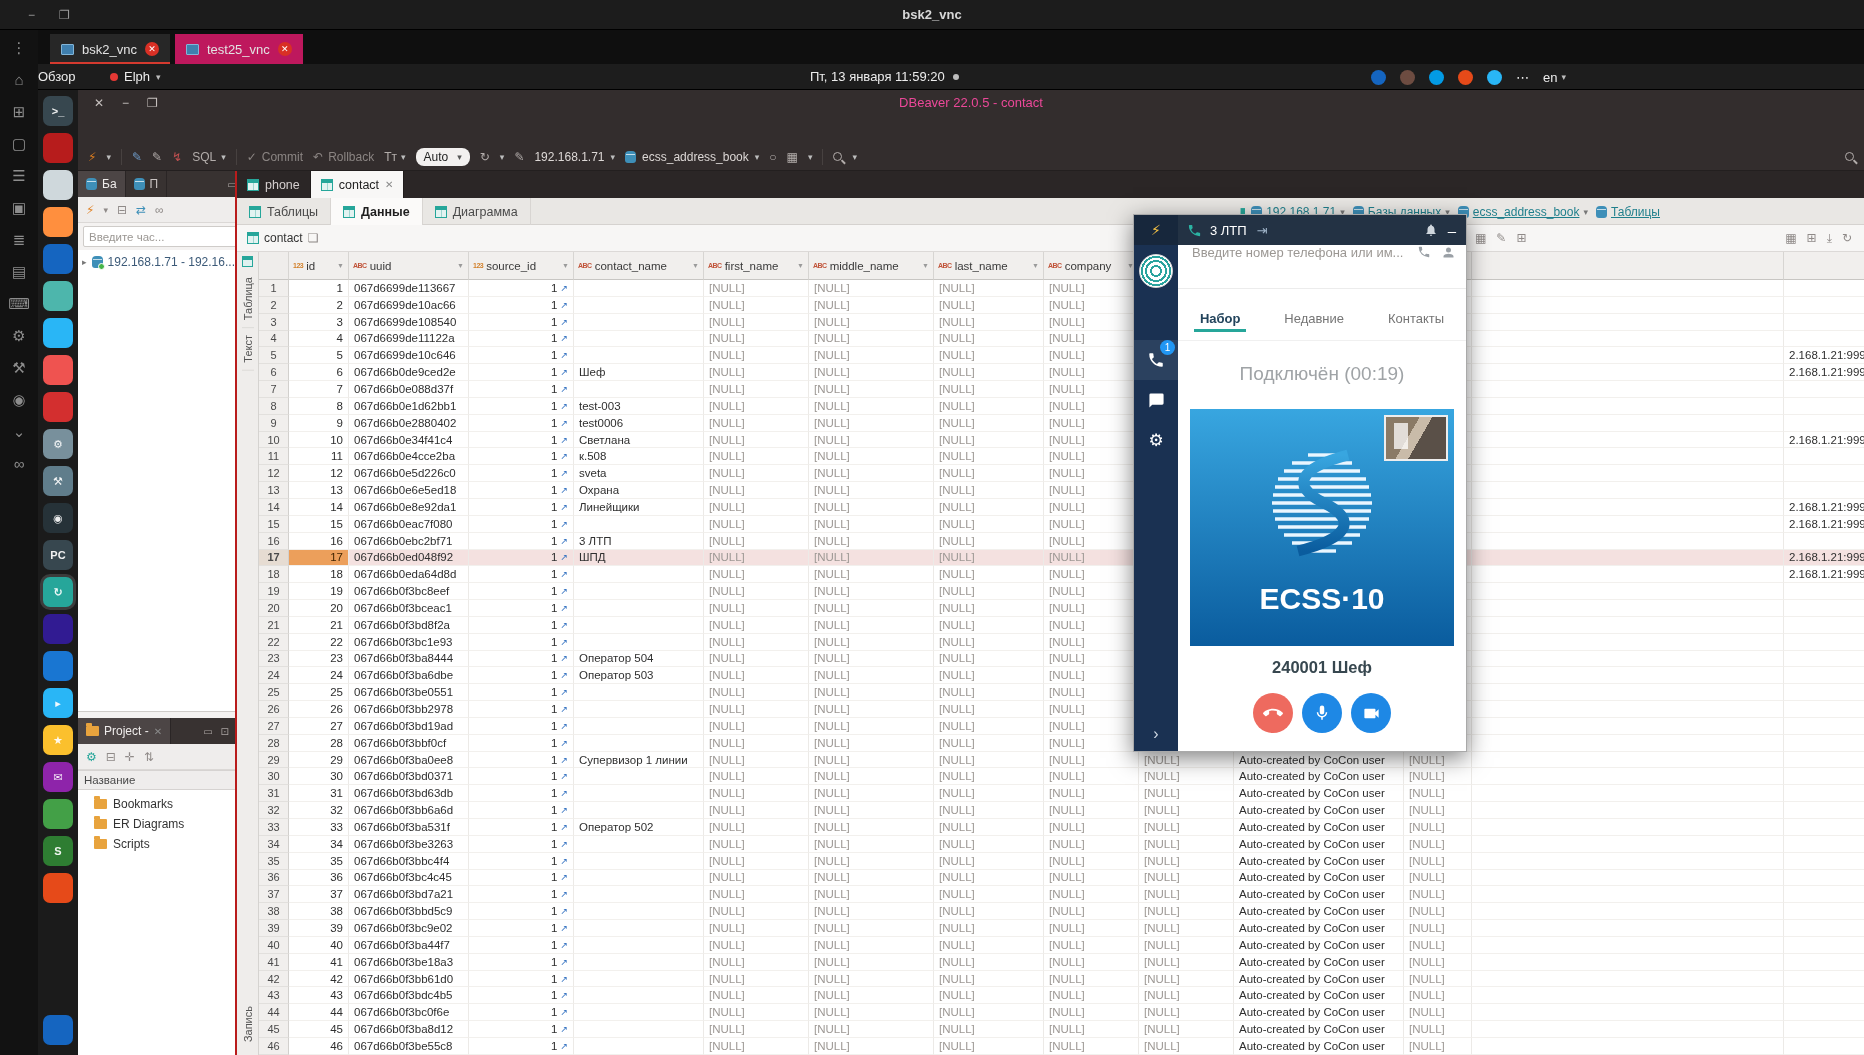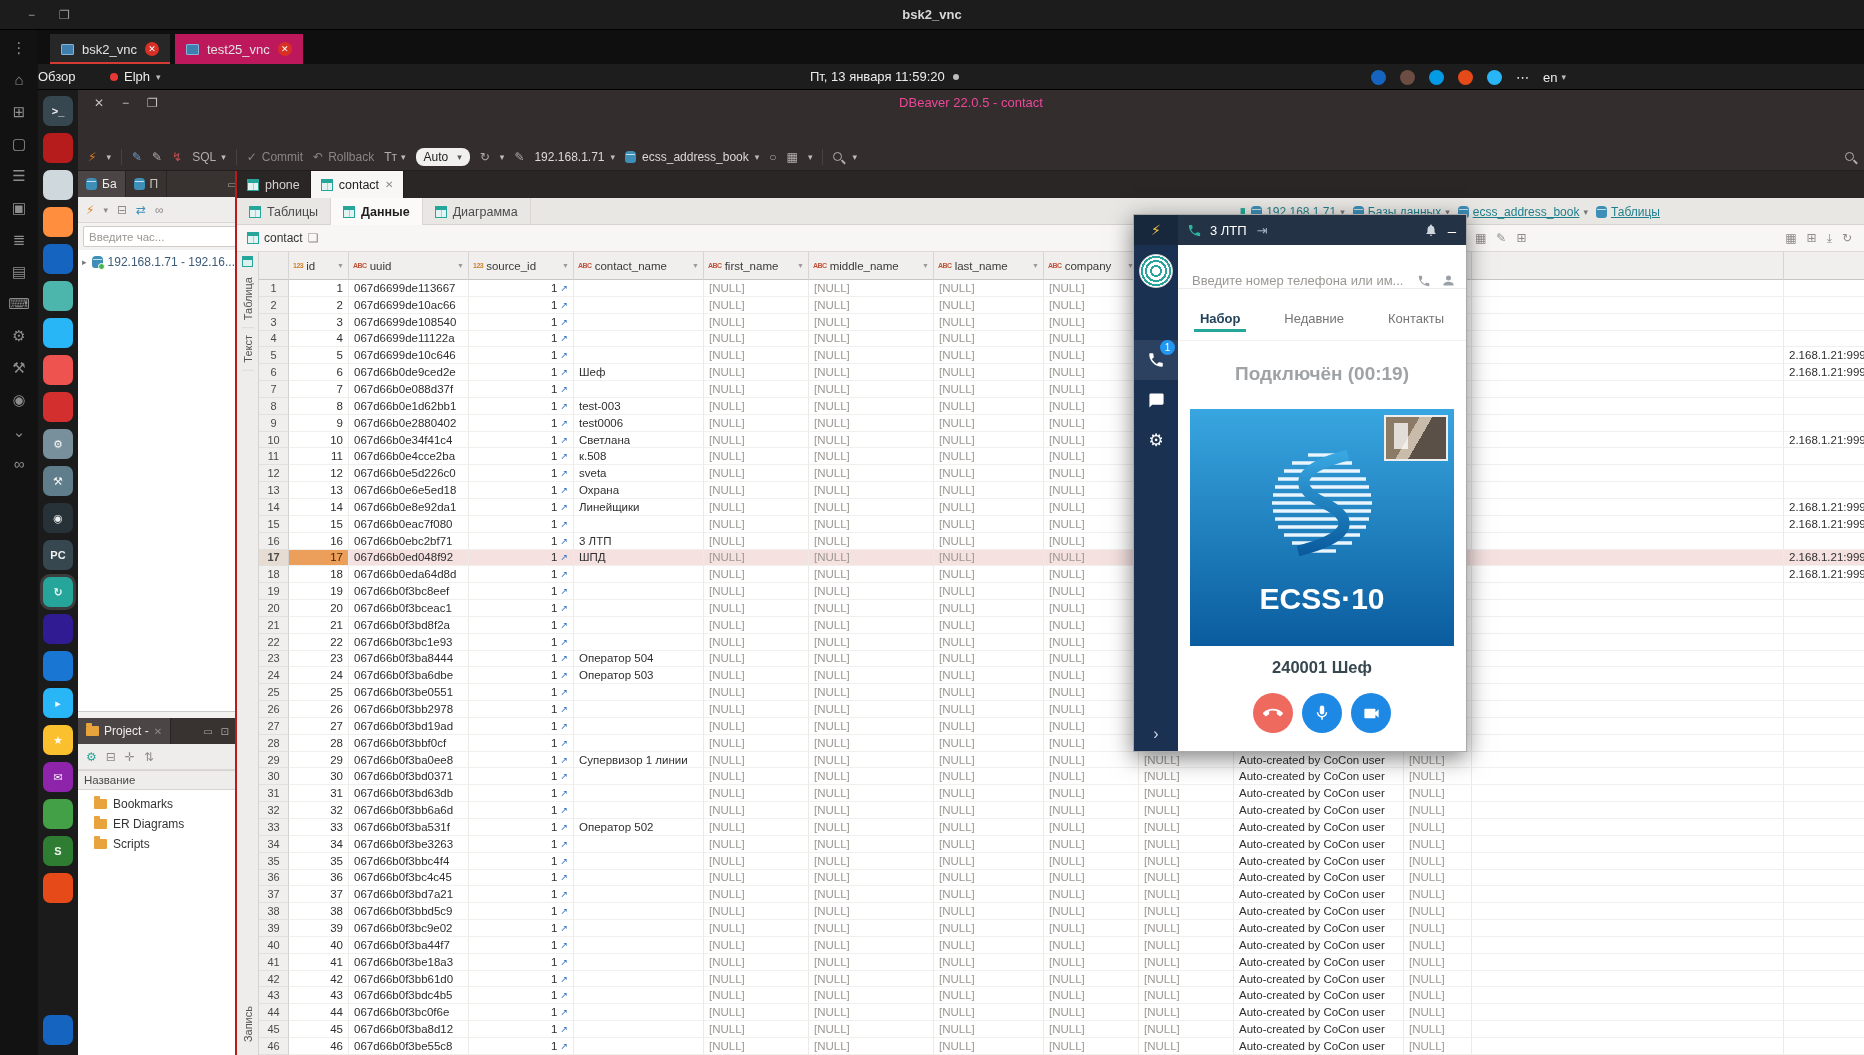--- a/index.html
+++ b/index.html
@@ -109,27 +109,27 @@
 
 #phone{left:1133px;top:214px;width:334px;height:538px;background:#fff;z-index:40;box-shadow:0 6px 22px rgba(0,0,0,.5);border:1px solid #a9a9a9;font-size:13px;color:#333}
 #phtop{position:absolute;left:0;top:0;right:0;height:30px;background:#233244;display:flex;align-items:center;color:#fff}
 #phcorner{width:44px;height:30px;background:#17273c;display:flex;align-items:center;justify-content:center;color:#f6c344;font-size:14px;flex:none}
 #phside{position:absolute;left:0;top:30px;width:44px;bottom:0;background:#1a3152;display:flex;flex-direction:column;align-items:center}
 .avatar{margin-top:9px;width:34px;height:34px;border-radius:50%;border:1px solid #d8d8d8;background:radial-gradient(circle,#fff 0 4px,#2aa39e 4px 6px,#fff 6px 9px,#2aa39e 9px 11px,#fff 11px 13px,#2aa39e 13px 15px,#fff 15px)}
 .sideslot{position:relative;width:44px;height:40px;display:flex;align-items:center;justify-content:center}
 .sideslot.act{background:rgba(255,255,255,.08)}
 .badge{position:absolute;right:3px;top:0;width:15px;height:15px;border-radius:50%;background:#2196f3;color:#fff;font-size:10px;line-height:15px;text-align:center}
 #phmain{position:absolute;left:44px;top:30px;right:0;bottom:0;background:#fff}
-#phsearch{position:absolute;left:0;top:0;right:0;height:44px;border-bottom:1px solid #ececec;display:flex;align-items:flex-end;padding:0 10px 0 14px;gap:10px}
+#phsearch{position:absolute;left:0;top:0;right:0;height:44px;border-bottom:1px solid #ececec;display:flex;align-items:flex-start;padding:0 10px 0 14px;gap:10px}
 #phsearch input{flex:1;border:0;outline:0;font-size:13px;font-family:inherit;color:#333}
 #phtabs{position:absolute;left:0;top:44px;right:0;height:52px;display:flex;align-items:flex-end;justify-content:space-around;padding-bottom:8px;border-bottom:1px solid #f0f0f0}
 .phtab{position:relative;font-size:13px;color:#757575;padding-bottom:6px}
 .phtab.active{color:#23445c;font-weight:bold}
 .phtab.active::after{content:"";position:absolute;left:-6px;right:-6px;bottom:0;height:3px;background:#26a69a}
-#phstatus{position:absolute;left:0;top:118px;right:0;text-align:center;font-size:19px;color:#9fa3a6;font-weight:bold}
+#phstatus{position:absolute;left:0;top:118px;right:0;text-align:center;font-size:19px;color:#9fa3a6;font-weight:normal}
 #phvideo{position:absolute;left:12px;top:164px;width:264px;height:237px;background:#000}
 #pip{position:absolute;right:6px;top:6px;width:64px;height:46px;border:2px solid #eee;background:linear-gradient(120deg,#8a7a66 0 40%,#c9bba9 40% 55%,#5a5048 55%)}
 #pip::after{content:"";position:absolute;left:8px;top:6px;width:14px;height:26px;background:rgba(255,255,255,.75)}
 #phname{position:absolute;left:0;top:413px;right:0;text-align:center;font-size:16.5px;font-weight:bold;color:#37474f}
 #phbtns{position:absolute;left:0;top:448px;right:0;display:flex;justify-content:center;gap:9px}
 .cbtn{width:40px;height:40px;border-radius:50%;display:flex;align-items:center;justify-content:center}
 .cbtn.red{background:#ee6a5f}.cbtn.blue{background:#1e88e5}
 svg.ic{display:block}
 </style>
 </head>

